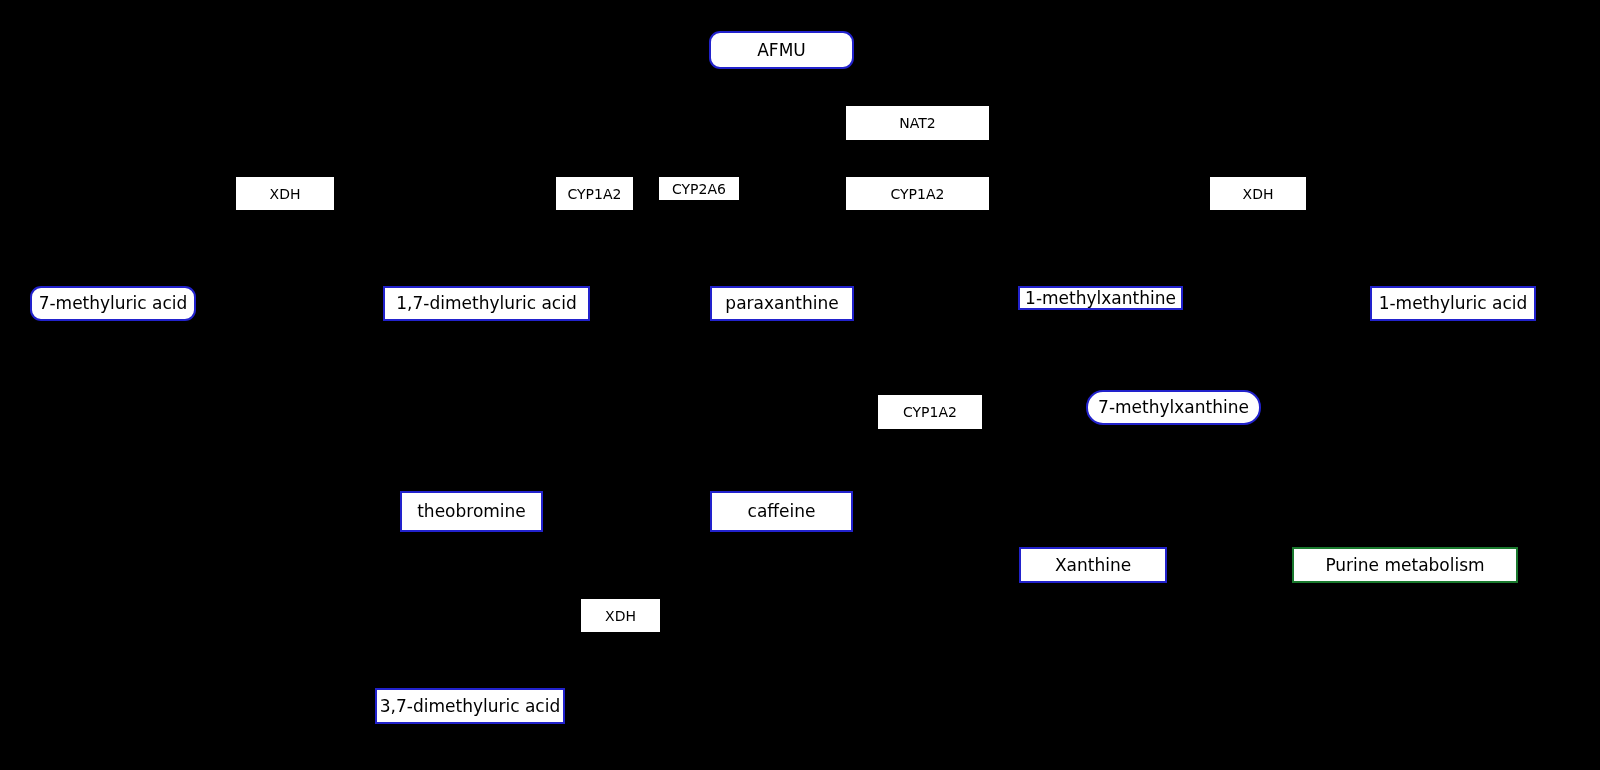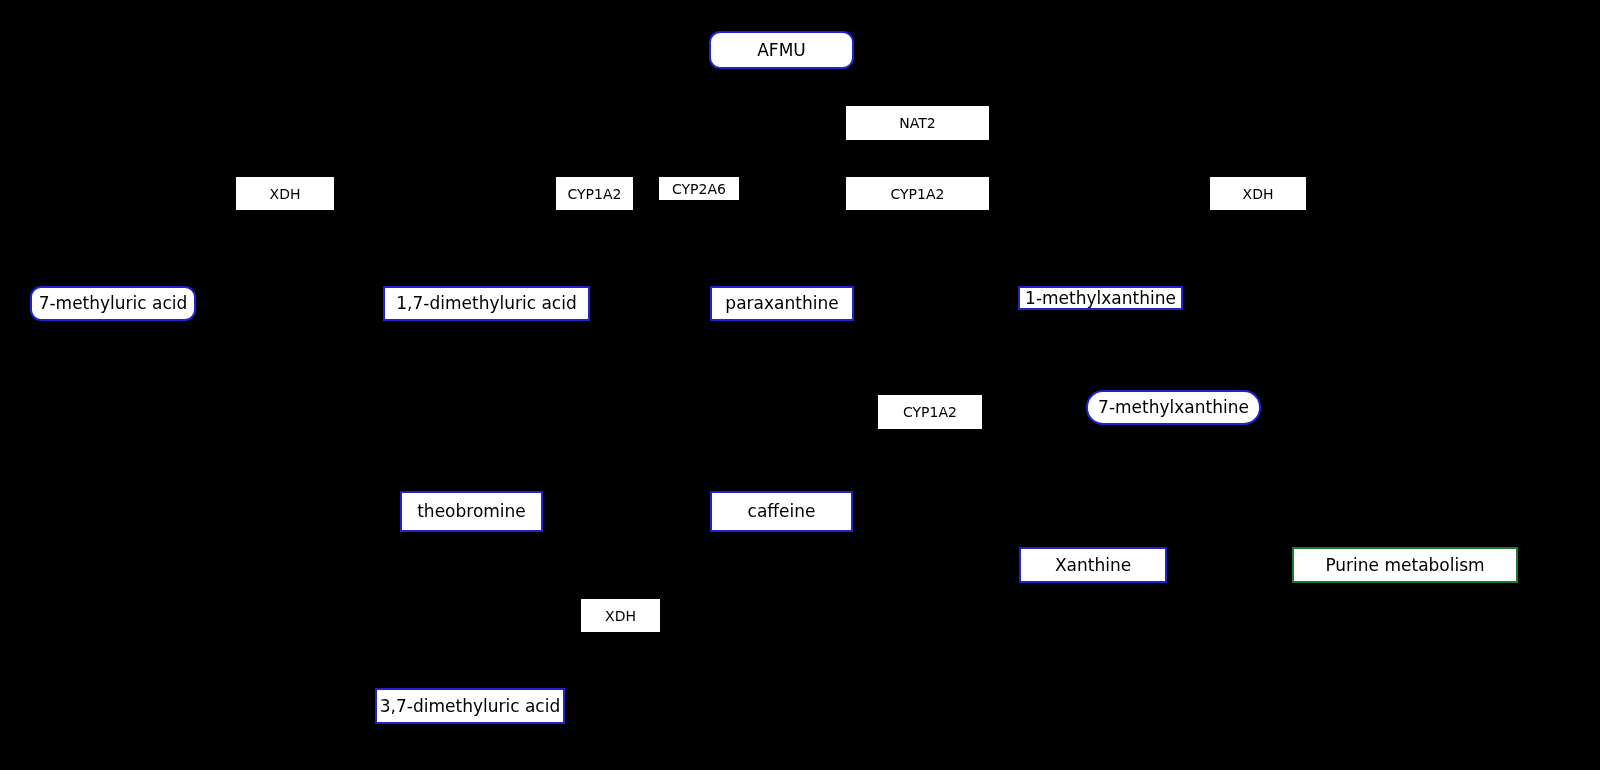--- a/index.html
+++ b/index.html
@@ -73,20 +73,23 @@
     </div>
     <div class="node compound" style="left: 347px; top: 286px; width: 207px; height: 35px; margin-left: 36px;">
       <span>1,7-dimethyluric acid</span>
     </div>
     <div class="node compound" style="left: 710px; top: 286px; width: 144px; height: 35px;">
       <span>paraxanthine</span>
     </div>
     <div class="node compound" style="left: 1018px; top: 286px; width: 165px; height: 24px;">
       <span>1-methylxanthine</span>
     </div>
+    <div class="node compound" style="left: 1370px; top: 286px; width: 166px; height: 35px;">
+      <span>1-methyluric acid</span>
+    </div>
     <div class="node enzyme" style="left: 878px; top: 395px; width: 104px; height: 34px;">
       <span>CYP1A2</span>
     </div>
     <div class="node compound" style="left: 1086px; top: 390px; width: 175px; height: 35px; border-radius: 17px;">
       <span>7-methylxanthine</span>
     </div>
     <div class="node compound" style="left: 400px; top: 491px; width: 143px; height: 41px;">
       <span>theobromine</span>
     </div>
     <div class="node compound" style="left: 710px; top: 491px; width: 143px; height: 41px; text-align: center;">

